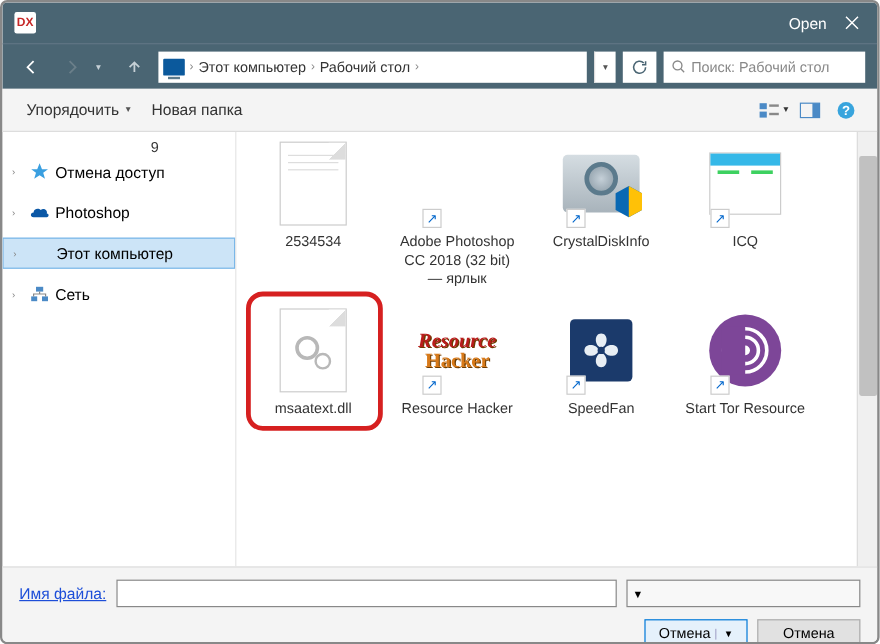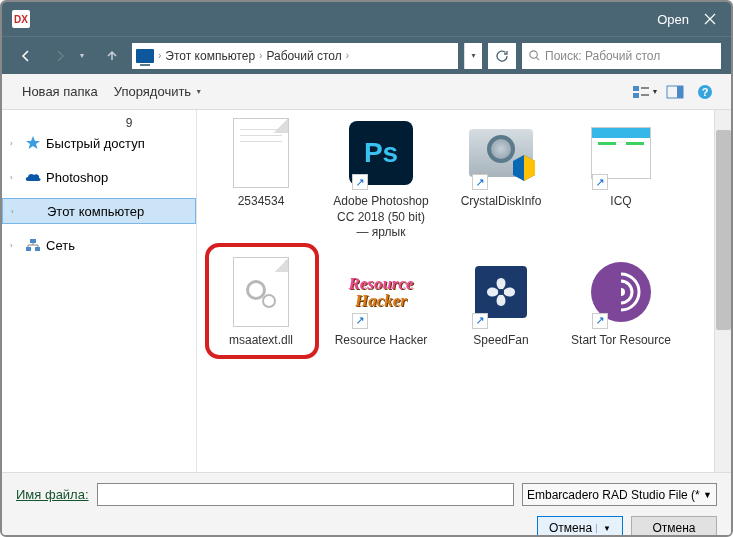--- a/index.html
+++ b/index.html
@@ -14,21 +14,21 @@
 .nav-btn svg { width: 14px; height: 14px; fill: #c6d0d6; }
 .nav-btn.disabled svg { fill: #6b7f8a; }
 .nav-dd { width: 12px; color: #c6d0d6; font-size: 8px; }
 .addr { flex: 1; background: #fff; height: 26px; display: flex; align-items: center; padding: 0 4px; font-size: 12px; color: #333; gap: 4px; }
 .addr .pc-icon { width: 18px; height: 14px; background: #0b599c; position: relative; border-radius: 1px; }
 .addr .pc-icon::after { content: ''; position: absolute; bottom: -3px; left: 4px; width: 10px; height: 2px; background: #5b7a8c; }
 .addr .sep { color: #888; font-size: 10px; }
 .addr-dd { width: 18px; height: 26px; background: #fff; border-left: 1px solid #ddd; display: flex; align-items: center; justify-content: center; font-size: 8px; color: #555; }
 .refresh { width: 28px; height: 26px; background: #fff; display: flex; align-items: center; justify-content: center; cursor: pointer; }
 .refresh svg { width: 14px; height: 14px; }
-.search { width: 199px; height: 26px; background: #fff; display: flex; align-items: center; padding: 0 6px; font-size: 12px; color: #888; }
+.search { width: 168px; height: 26px; background: #fff; display: flex; align-items: center; padding: 0 6px; font-size: 12px; color: #888; }
 .search svg { width: 13px; height: 13px; margin-right: 4px; }
 .toolbar { height: 36px; background: #f4f4f4; border-bottom: 1px solid #ddd; display: flex; align-items: center; padding: 0 12px; font-size: 13px; color: #333; }
 .tool-item { padding: 4px 8px; cursor: pointer; display: flex; align-items: center; gap: 4px; }
 .tool-item .dd { font-size: 7px; color: #555; }
 .tool-right { margin-left: auto; display: flex; gap: 2px; }
 .tool-icon { width: 28px; height: 24px; display: flex; align-items: center; justify-content: center; cursor: pointer; position: relative; }
 .content { display: flex; height: 362px; }
 .tree { width: 195px; border-right: 1px solid #e5e5e5; padding: 6px 0; font-size: 13px; overflow: hidden; }
 .tree-item { height: 26px; display: flex; align-items: center; padding: 0 8px; gap: 4px; cursor: pointer; }
 .tree-item.selected { background: #cce4f7; border: 1px solid #7ab7e8; }
@@ -38,21 +38,21 @@
 .files-row { display: flex; gap: 12px; }
 .file-item { width: 108px; display: flex; flex-direction: column; align-items: center; text-align: center; font-size: 12px; color: #333; cursor: pointer; padding: 4px; }
 .file-item .thumb { width: 78px; height: 78px; display: flex; align-items: center; justify-content: center; position: relative; }
 .file-item .shortcut { position: absolute; bottom: 2px; left: 10px; width: 16px; height: 16px; background: #fff; border: 1px solid #ccc; display: flex; align-items: center; justify-content: center; font-size: 11px; color: #0066cc; }
 .file-item .label { margin-top: 2px; line-height: 1.3; word-wrap: break-word; max-width: 100%; }
 .highlight { border: 4px solid #d62020; border-radius: 14px; position: absolute; }
 .scroll-v { position: absolute; right: 0; top: 0; width: 17px; height: 100%; background: #f0f0f0; border-left: 1px solid #ddd; }
 .scroll-thumb { position: absolute; width: 15px; left: 1px; background: #c1c1c1; border-radius: 2px; }
 .footer { background: #f4f4f4; border-top: 1px solid #ddd; padding: 10px 14px 14px; }
 .fn-row { display: flex; align-items: center; gap: 8px; margin-bottom: 10px; }
-.fn-label { font-size: 13px; color: #14532d; text-decoration: underline; text-decoration-style: solid; }
+.fn-label { font-size: 13px; color: #1d4ed8; text-decoration: underline; text-decoration-style: solid; }
 .fn-input { flex: 1; height: 23px; border: 1px solid #888; background: #fff; padding: 0 4px; font-size: 12px; }
 .fn-select { width: 195px; height: 23px; border: 1px solid #888; background: #f8f8f8; font-size: 12px; padding: 0 4px; display: flex; align-items: center; justify-content: space-between; cursor: pointer; }
 .btn-row { display: flex; justify-content: flex-end; gap: 8px; }
 .btn { min-width: 86px; height: 24px; border: 1px solid #adadad; background: #e1e1e1; font-size: 12px; cursor: pointer; display: flex; align-items: center; justify-content: center; gap: 4px; padding: 0 8px; }
 .btn.primary { border: 1px solid #0078d7; background: #e5f1fb; }
 .doc-icon { width: 56px; height: 70px; background: #fff; border: 1px solid #ccc; position: relative; }
 .doc-icon::before { content: ''; position: absolute; top: 0; right: 0; width: 14px; height: 14px; background: linear-gradient(135deg, #fff 50%, #ddd 50%); }
 .gear { position: absolute; width: 20px; height: 20px; border: 3px solid #b8b8b8; border-radius: 50%; }
 .gear.g1 { top: 22px; left: 12px; }
 .gear.g2 { top: 36px; left: 28px; width: 14px; height: 14px; border-width: 2px; }
@@ -106,25 +106,25 @@
     <svg viewBox="0 0 14 14">
         <circle cx="6" cy="6" r="4" stroke="#888" stroke-width="1.2" fill="none"></circle>
         <path d="M9 9 L12 12" stroke="#888" stroke-width="1.2"></path>
       </svg>
     <span>Поиск: Рабочий стол</span>
   </div>
 </div>
 
 <div class="toolbar">
   <div class="tool-item">
-      <span>Новая папка</span>
-    </div>
-  <div class="tool-item">
       <span>Упорядочить</span>
       <span class="dd">▼</span>
+    </div>
+  <div class="tool-item">
+      <span>Новая папка</span>
     </div>
   <div class="tool-right">
     <div class="tool-icon">
         <svg width="18" height="14" viewBox="0 0 18 14">
           <rect x="1" y="1" width="6" height="5" fill="#4b8ac6"></rect>
           <rect x="1" y="8" width="6" height="5" fill="#4b8ac6"></rect>
           <rect x="9" y="2" width="8" height="2" fill="#888"></rect>
           <rect x="9" y="9" width="8" height="2" fill="#888"></rect>
         </svg>
         <span class="dd" style="font-size:7px;margin-left:2px;">▼</span>
@@ -147,21 +147,21 @@
 <div class="content">
   <div class="tree">
     <div class="truncated-label" style="padding-left:60px;color:#333;">9</div>
     <div class="tree-item">
       <span class="chev">›</span>
       <span class="ticon">
           <svg width="16" height="16" viewBox="0 0 16 16">
             <path d="M8 1 L10 6 L15 6 L11 9 L12.5 14 L8 11 L3.5 14 L5 9 L1 6 L6 6 Z" fill="#3a9fe0"></path>
           </svg>
         </span>
-      <span>Быстрый доступ</span>
+      <span>Отмена доступ</span>
     </div>
     <div style="height:8px;"></div>
     <div class="tree-item">
       <span class="chev">›</span>
       <span class="ticon">
           <svg width="18" height="12" viewBox="0 0 18 12">
             <path d="M4 10 C1 10 1 6 4 6 C4 3 8 2 10 4 C12 2 16 4 15 7 C17 7 17 10 15 10 Z" fill="#0b58a6"></path>
           </svg>
         </span>
       <span>Photoshop</span>
@@ -196,24 +196,23 @@
             <div class="doc-icon">
               <div style="position:absolute;top:10px;left:6px;right:6px;border-top:1px solid #ddd;"></div>
               <div style="position:absolute;top:16px;left:6px;right:6px;border-top:1px solid #ddd;"></div>
               <div style="position:absolute;top:22px;left:6px;right:6px;border-top:1px solid #ddd;"></div>
             </div>
           </div>
         <div class="label">2534534</div>
       </div>
       <div class="file-item">
         <div class="thumb">
-            <div style="width:64px;height:64px;background:#001d34;border-radius:8px;display:flex;align-items:center;justify-content:center;color:#39c2f0;font-size:28px;font-weight:bold;">Ps</div>
-            <div class="shortcut">↗</div>
-          </div>
-        <div class="label">Adobe Photoshop CC 2018 (50 bit) — ярлык</div>
+            <div class="shortcut">↗</div>
+          </div>
+        <div class="label">Adobe Photoshop CC 2018 (32 bit) — ярлык</div>
       </div>
       <div class="file-item">
         <div class="thumb">
             <div style="width:64px;height:48px;background:linear-gradient(#d5dde2,#a8b3bb);border-radius:4px;position:relative;">
               <div style="position:absolute;top:6px;left:18px;width:28px;height:28px;border:4px solid #5b7a8c;border-radius:50%;background:radial-gradient(#c5d0d8,#8a9aa5);"></div>
               <div style="position:absolute;bottom:-6px;right:-4px;width:26px;height:30px;"><svg viewBox="0 0 26 30">
                   <path d="M13 2 L24 8 L24 22 L13 28 L2 22 L2 8 Z" fill="#0968b3"></path>
                   <path d="M13 2 L24 8 L24 22 L13 28 Z" fill="#ffc107"></path>
                 </svg></div>
             </div>
@@ -241,22 +240,22 @@
             <div class="doc-icon">
               <div class="gear g1"></div>
               <div class="gear g2"></div>
             </div>
           </div>
         <div class="label">msaatext.dll</div>
       </div>
       <div class="file-item">
         <div class="thumb">
             <div style="text-align:center;">
-              <div style="font-family:Georgia,serif;font-size:17px;font-weight:bold;font-style:italic;color:#ec4899;text-shadow:1px 1px 0 #6b3b00;line-height:1;">Resource</div>
-              <div style="font-family:Georgia,serif;font-size:17px;font-weight:bold;font-style:italic;color:#d87a1a;text-shadow:1px 1px 0 #6b3b00;line-height:1;">Hacker</div>
+              <div style="font-family:Georgia,serif;font-size:17px;font-weight:bold;font-style:italic;color:#b91c1c;text-shadow:1px 1px 0 #6b3b00;line-height:1;">Resource</div>
+              <div style="font-family:Georgia,serif;font-size:17px;font-weight:bold;color:#d87a1a;text-shadow:1px 1px 0 #6b3b00;line-height:1;">Hacker</div>
             </div>
             <div class="shortcut">↗</div>
           </div>
         <div class="label">Resource Hacker</div>
       </div>
       <div class="file-item">
         <div class="thumb">
             <div style="width:52px;height:52px;background:#1b3a6b;border-radius:4px;display:flex;align-items:center;justify-content:center;">
               <svg width="36" height="36" viewBox="0 0 36 36">
                 <g transform="translate(18,18)">
@@ -292,21 +291,20 @@
       <div class="scroll-thumb" style="top:20px;height:200px;"></div>
     </div>
   </div>
 </div>
 
 <div class="footer">
   <div class="fn-row">
     <span class="fn-label"><span>Имя файла:</span></span>
     <input class="fn-input" value="" style="">
     <div class="fn-select">
-      <span>Embarcadero RAD Studio File (*</span>
       <span style="font-size:9px;">▼</span>
     </div>
   </div>
   <div class="btn-row">
     <div class="btn primary">
         <span>Отмена</span> 
         <span style="border-left:1px solid #aac;padding-left:6px;font-size:8px;">▼</span>
       </div>
     <div class="btn">
         <span>Отмена</span>

